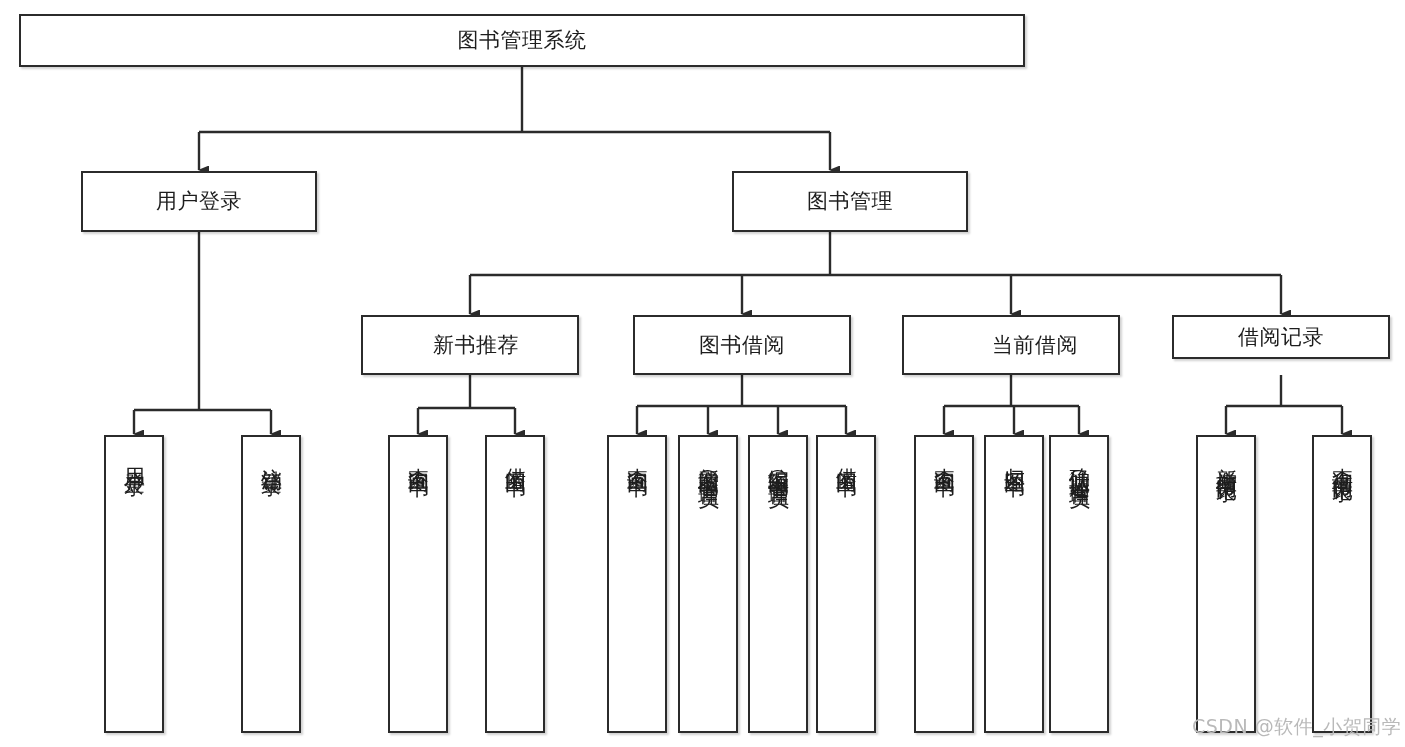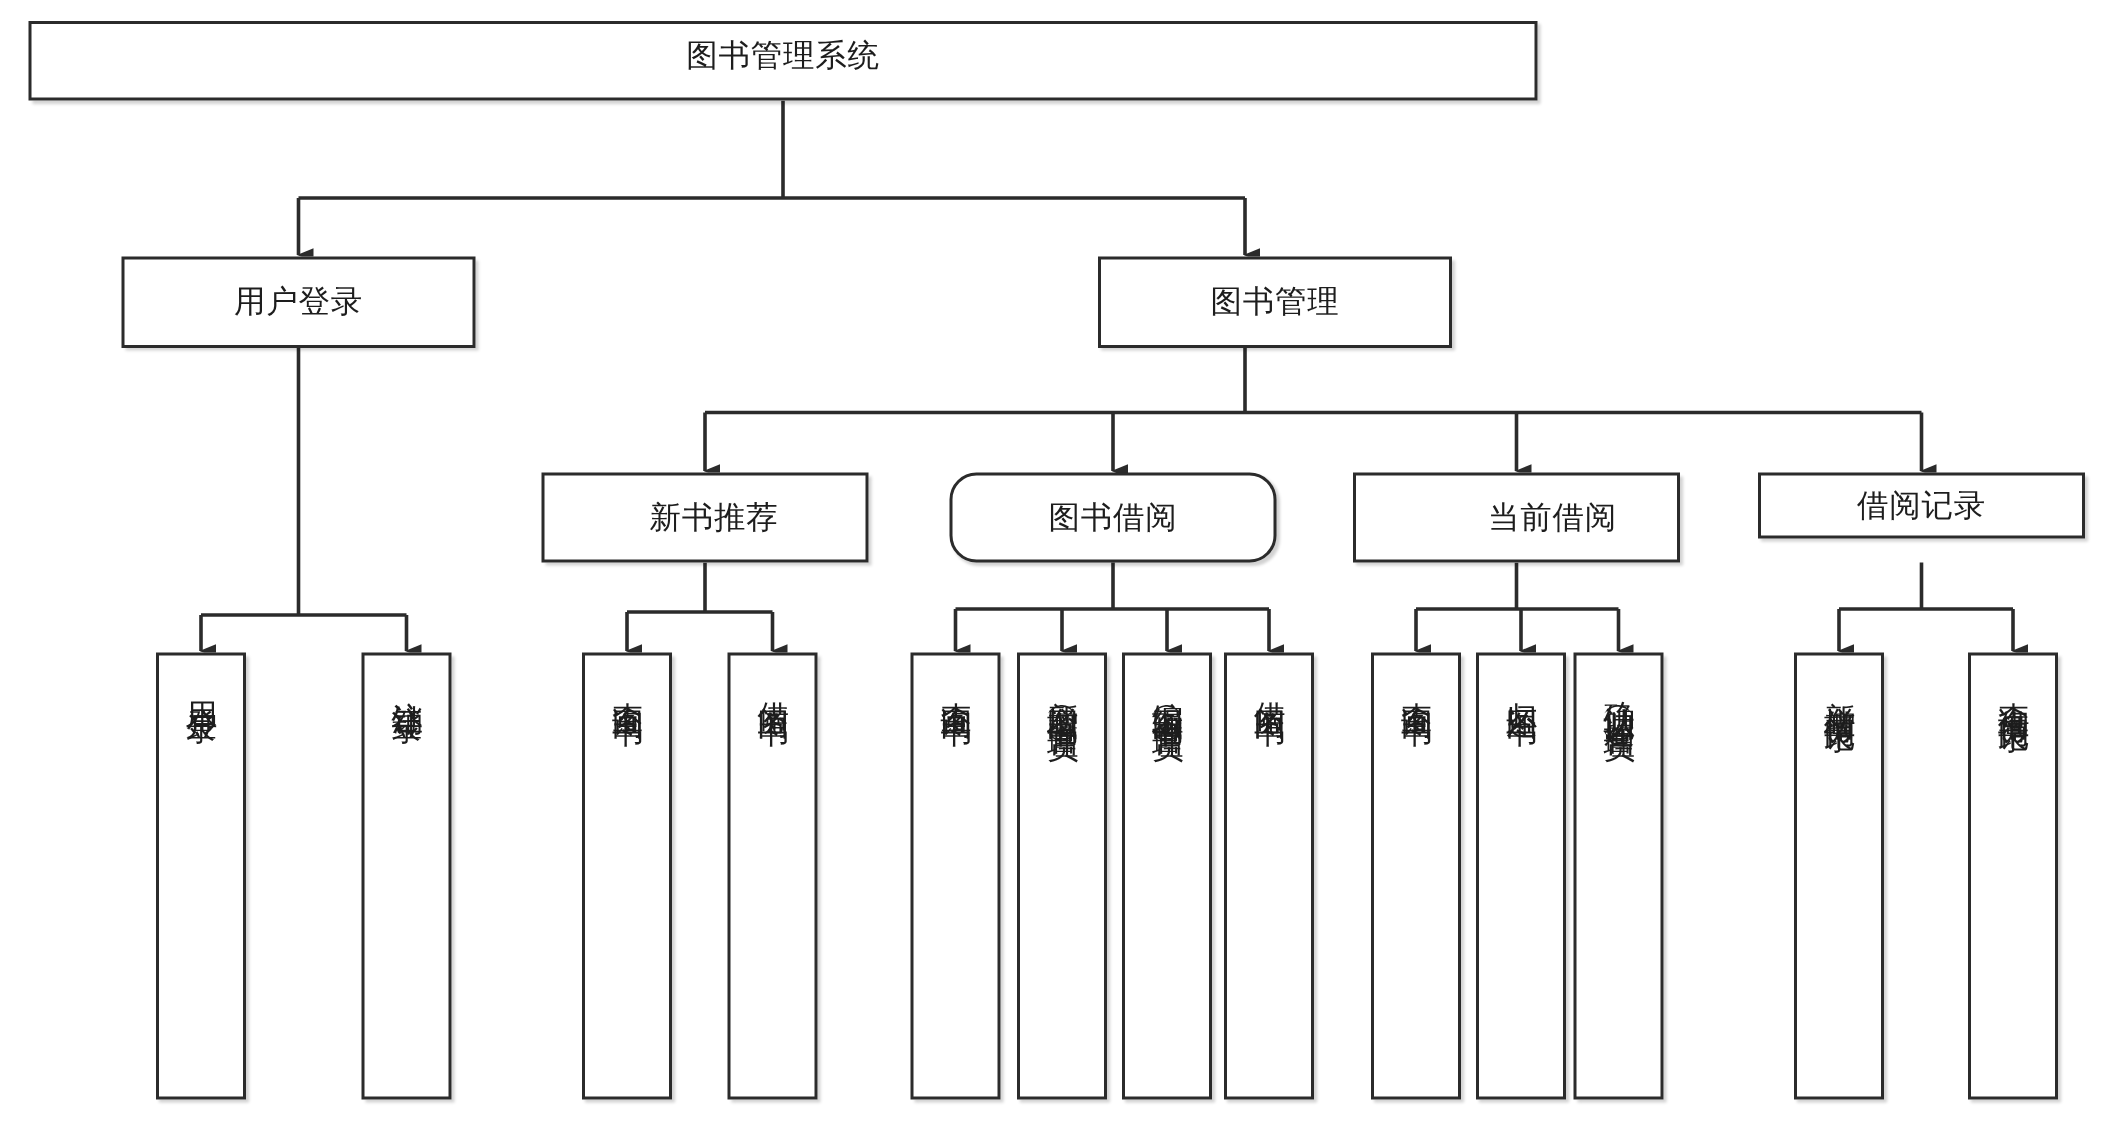--- a/index.html
+++ b/index.html
@@ -107,33 +107,33 @@
         <line x1="1014" y1="406" x2="1014" y2="434" stroke="#2b2b2b" stroke-width="2.4" marker-end="url(#arrowhead)"></line>
         <line x1="1079" y1="406" x2="1079" y2="434" stroke="#2b2b2b" stroke-width="2.4" marker-end="url(#arrowhead)"></line>
         <line x1="1281" y1="375" x2="1281" y2="406" stroke="#2b2b2b" stroke-width="2.4"></line>
         <line x1="1226" y1="406" x2="1342" y2="406" stroke="#2b2b2b" stroke-width="2.4"></line>
         <line x1="1226" y1="406" x2="1226" y2="434" stroke="#2b2b2b" stroke-width="2.4" marker-end="url(#arrowhead)"></line>
         <line x1="1342" y1="406" x2="1342" y2="434" stroke="#2b2b2b" stroke-width="2.4" marker-end="url(#arrowhead)"></line>
       </g>
   </svg>
 
   <div id="nodes">
-      <div class="node horizontal" style="left: 19px; top: 14px; width: 1006px; height: 53px; font-family: Liberation Mono, monospace;">
+      <div class="node horizontal" style="left: 19px; top: 14px; width: 1006px; height: 53px;">
         <div class="node-label">图书管理系统</div>
       </div>
       <div class="node horizontal" style="left: 81px; top: 171px; width: 236px; height: 61px;">
         <div class="node-label">用户登录</div>
       </div>
       <div class="node horizontal" style="left: 732px; top: 171px; width: 236px; height: 61px;">
         <div class="node-label">图书管理</div>
       </div>
       <div class="node horizontal" style="left: 361px; top: 315px; width: 218px; height: 60px; padding-left: 12px;">
         <div class="node-label">新书推荐</div>
       </div>
-      <div class="node horizontal" style="left: 633px; top: 315px; width: 218px; height: 60px; border-radius: 18px;">
+      <div class="node horizontal" style="left: 633px; top: 315px; width: 218px; height: 60px;">
         <div class="node-label">图书借阅</div>
       </div>
       <div class="node horizontal" style="left: 902px; top: 315px; width: 218px; height: 60px; padding-left: 48px;">
         <div class="node-label">当前借阅</div>
       </div>
       <div class="node horizontal" style="left: 1172px; top: 315px; width: 218px; height: 44px;">
         <div class="node-label">借阅记录</div>
       </div>
       <div class="node vertical" style="left: 104px; top: 435px; width: 60px; height: 298px;">
         <div class="node-label">用户登录</div>
@@ -169,14 +169,15 @@
         <div class="node-label">确认归还（管理员）</div>
       </div>
       <div class="node vertical" style="left: 1196px; top: 435px; width: 60px; height: 298px;">
         <div class="node-label">新增借阅记录</div>
       </div>
       <div class="node vertical" style="left: 1312px; top: 435px; width: 60px; height: 298px;">
         <div class="node-label">查询借阅记录</div>
       </div>
     </div>
 
+  <div id="watermark" style="left: 1192px; top: 714px;">CSDN @软件_小贺同学</div>
 
 </div>
 
 </body></html>

